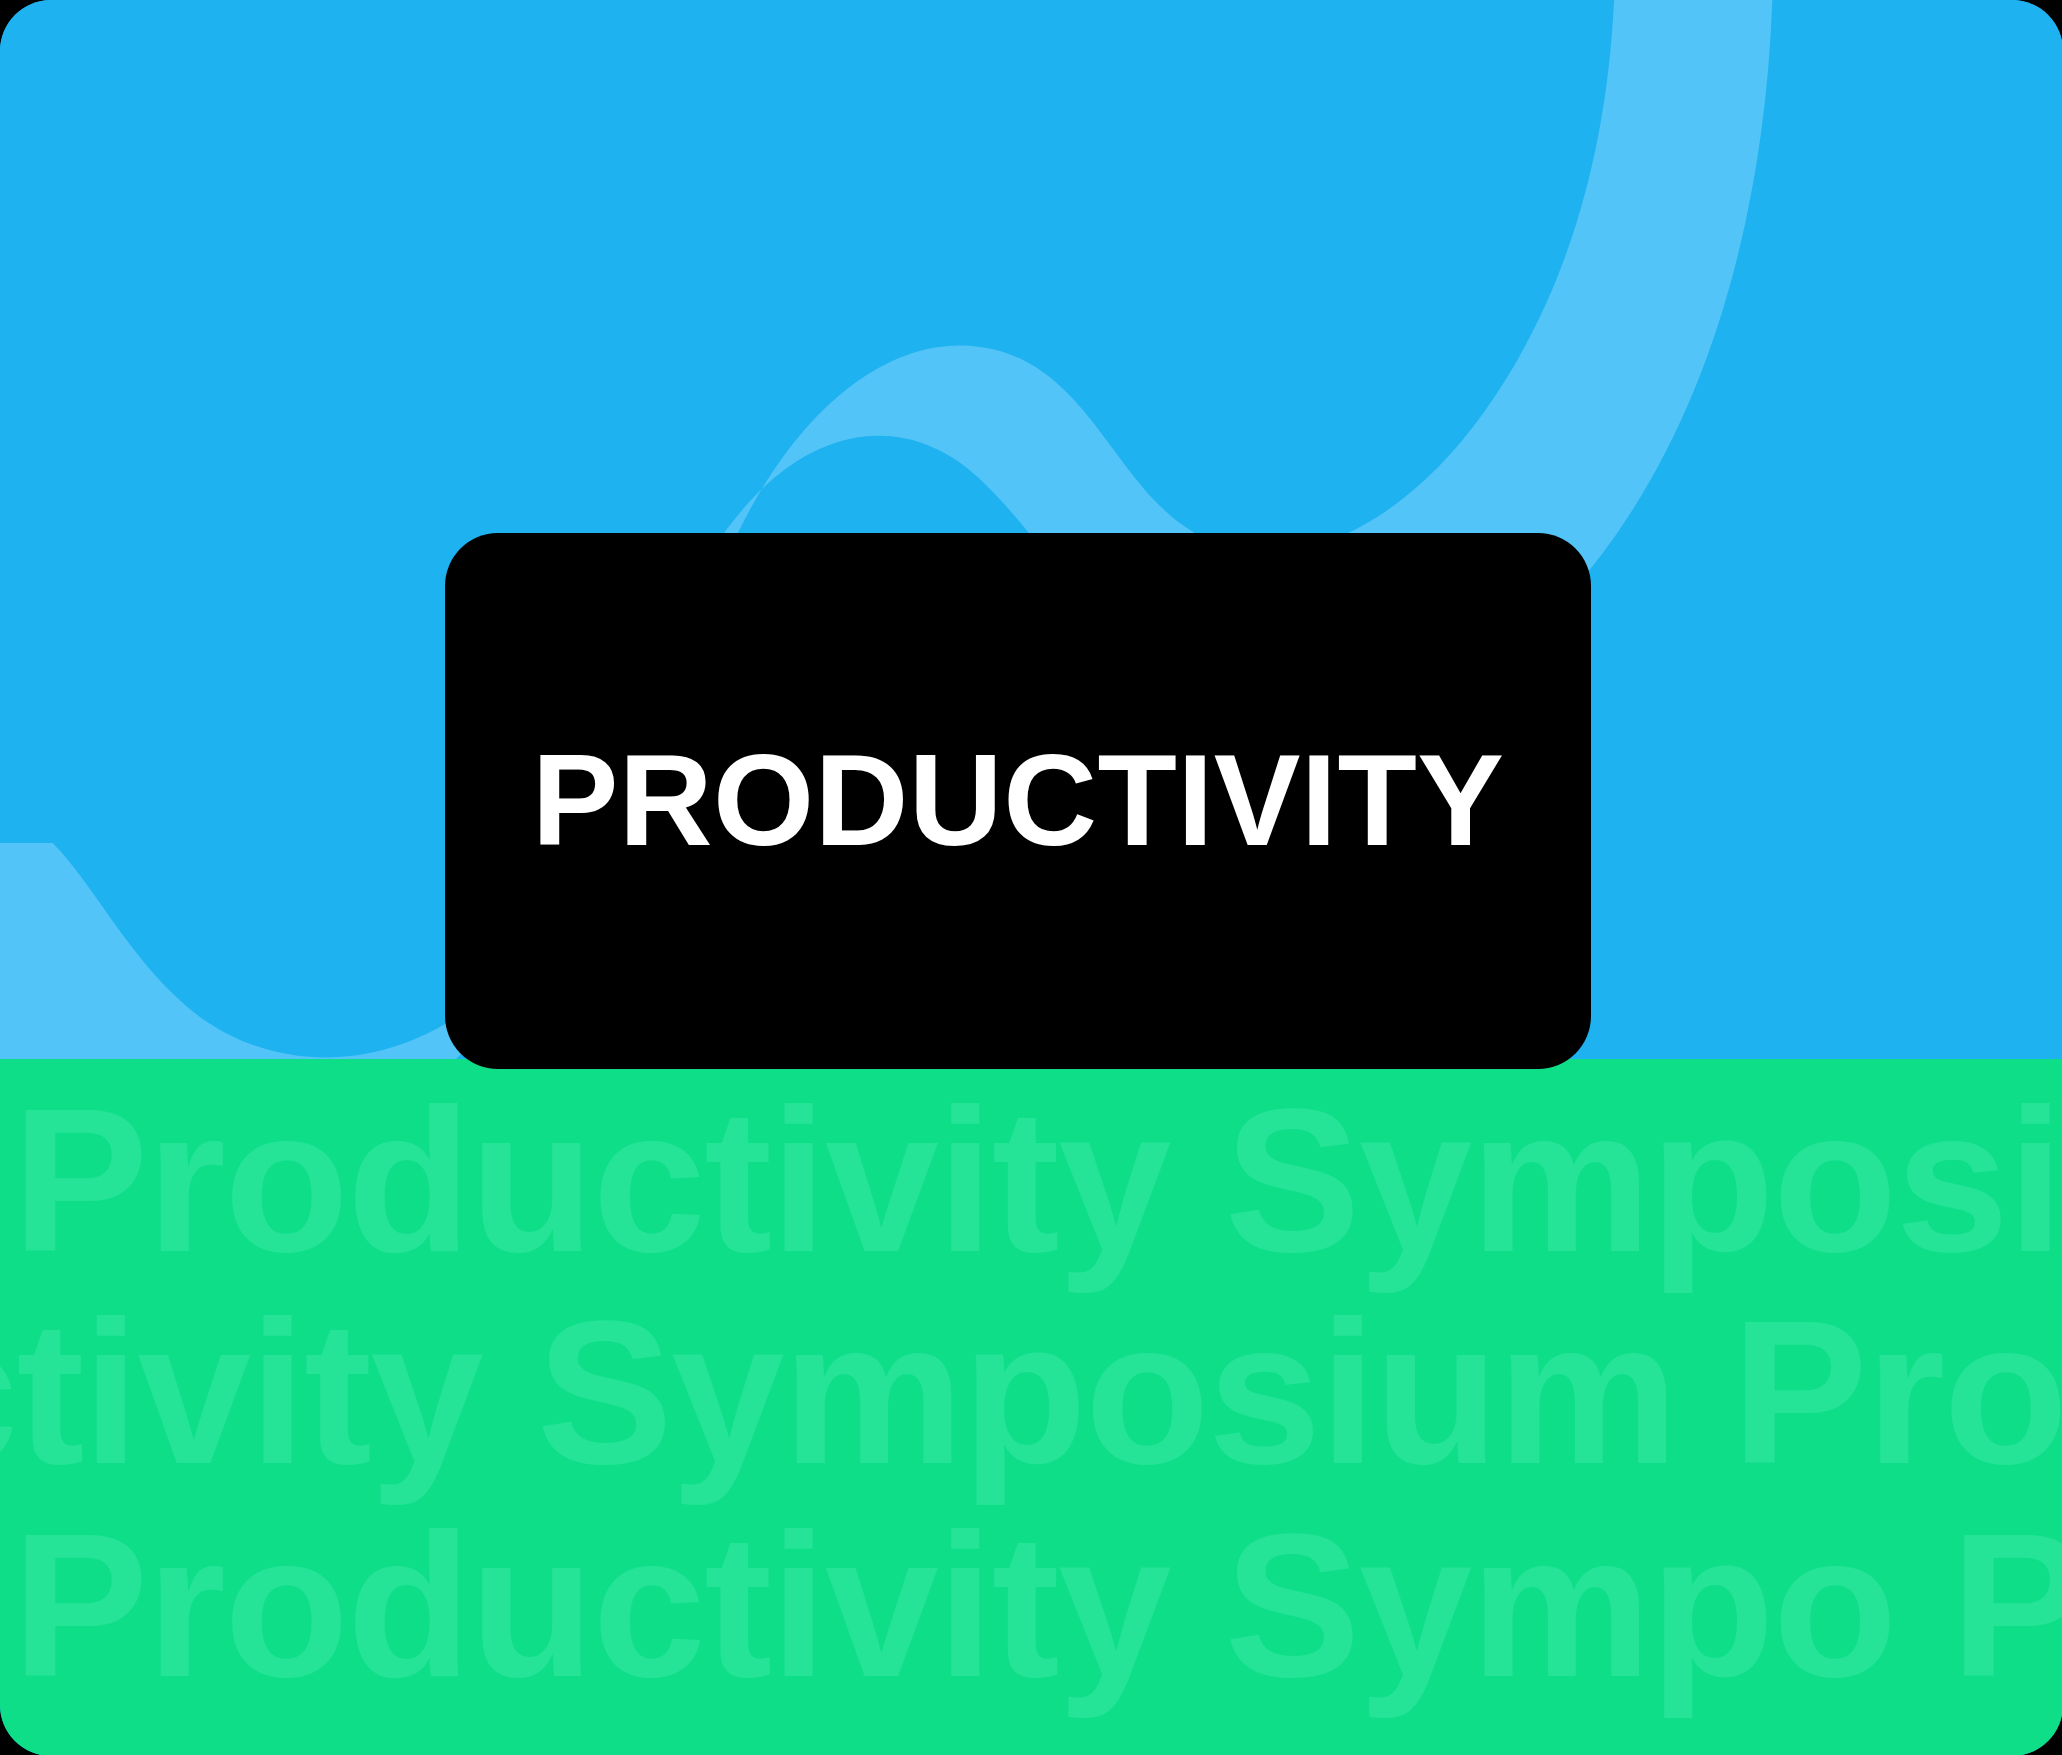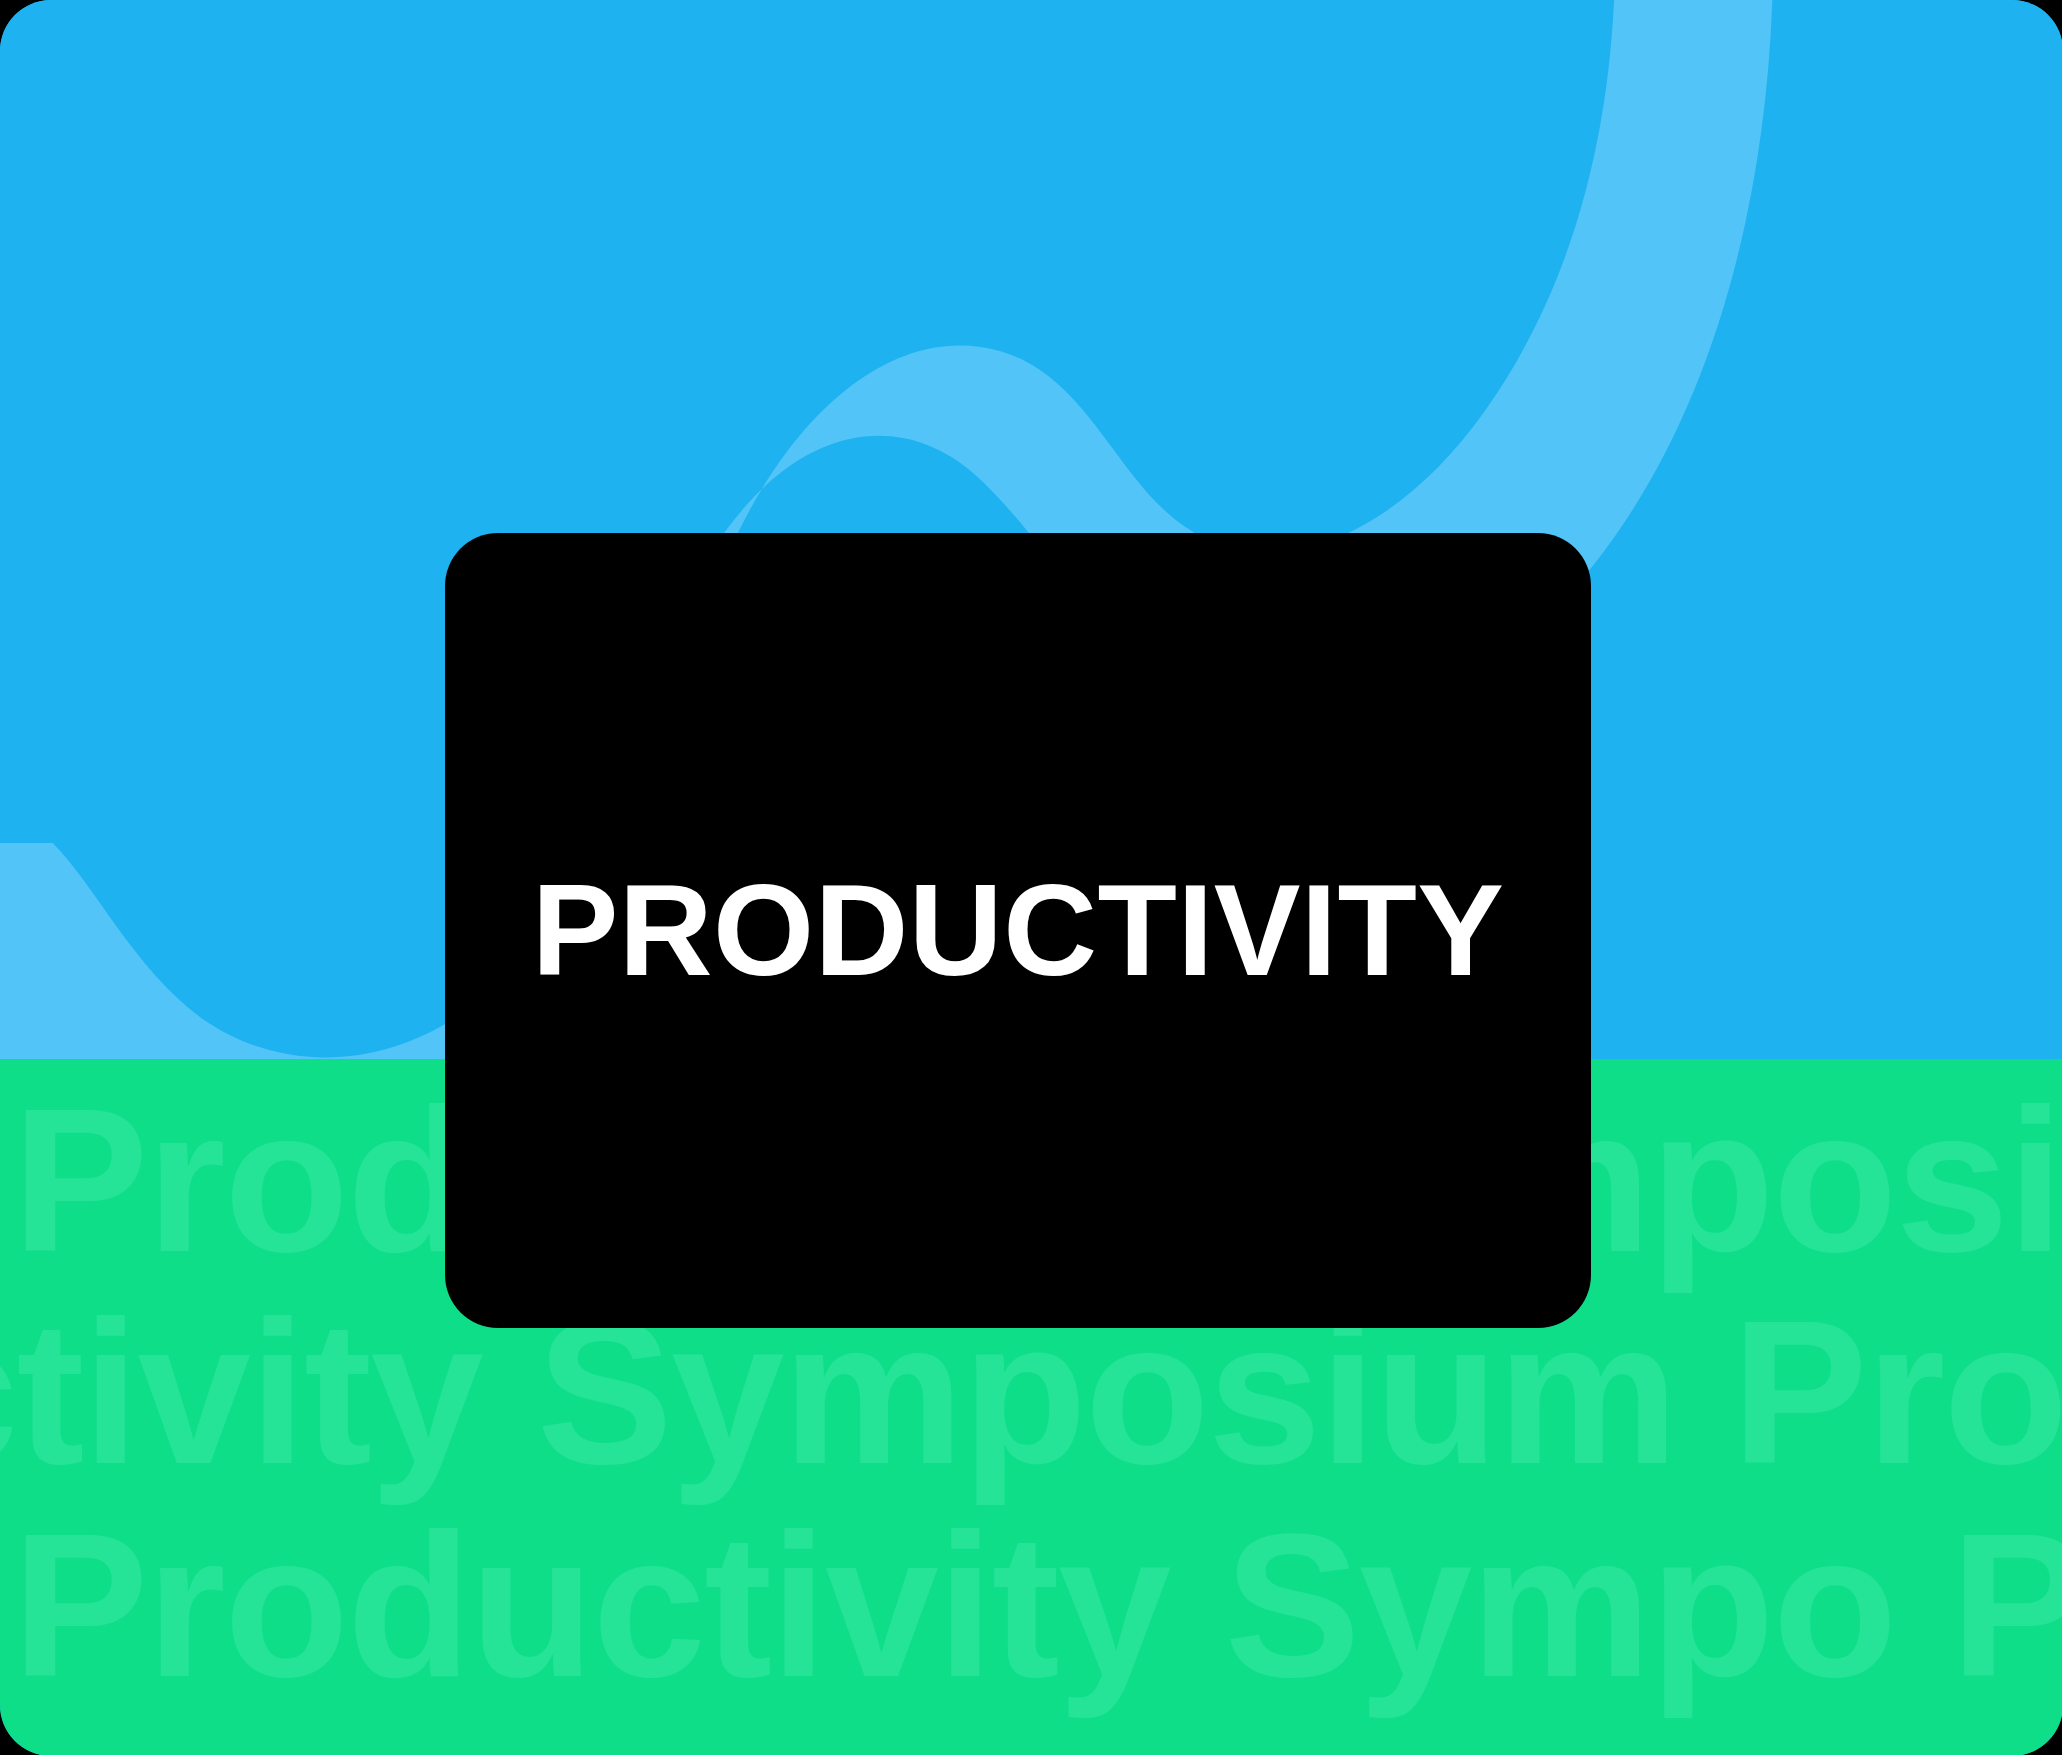--- a/index.html
+++ b/index.html
@@ -61,21 +61,21 @@
   .wm-row-0 { top: 1078px; left: 12.3px; }
   .wm-row-1 { top: 1290px; left: -218px; }
   .wm-row-2 { top: 1503px; left: 12.3px; }
 
   
   .title-card {
     position: absolute;
     left: 445px;
     top: 533px;
     width: 1146px;
-    height: 795px;
+    height: 536px;
     background: #000000;
     border-radius: 53px;
     display: flex;
     flex-direction: column;
     align-items: center;
     justify-content: center;
     box-sizing: border-box;
     padding: 0 61px;
   }
   .title-line {

